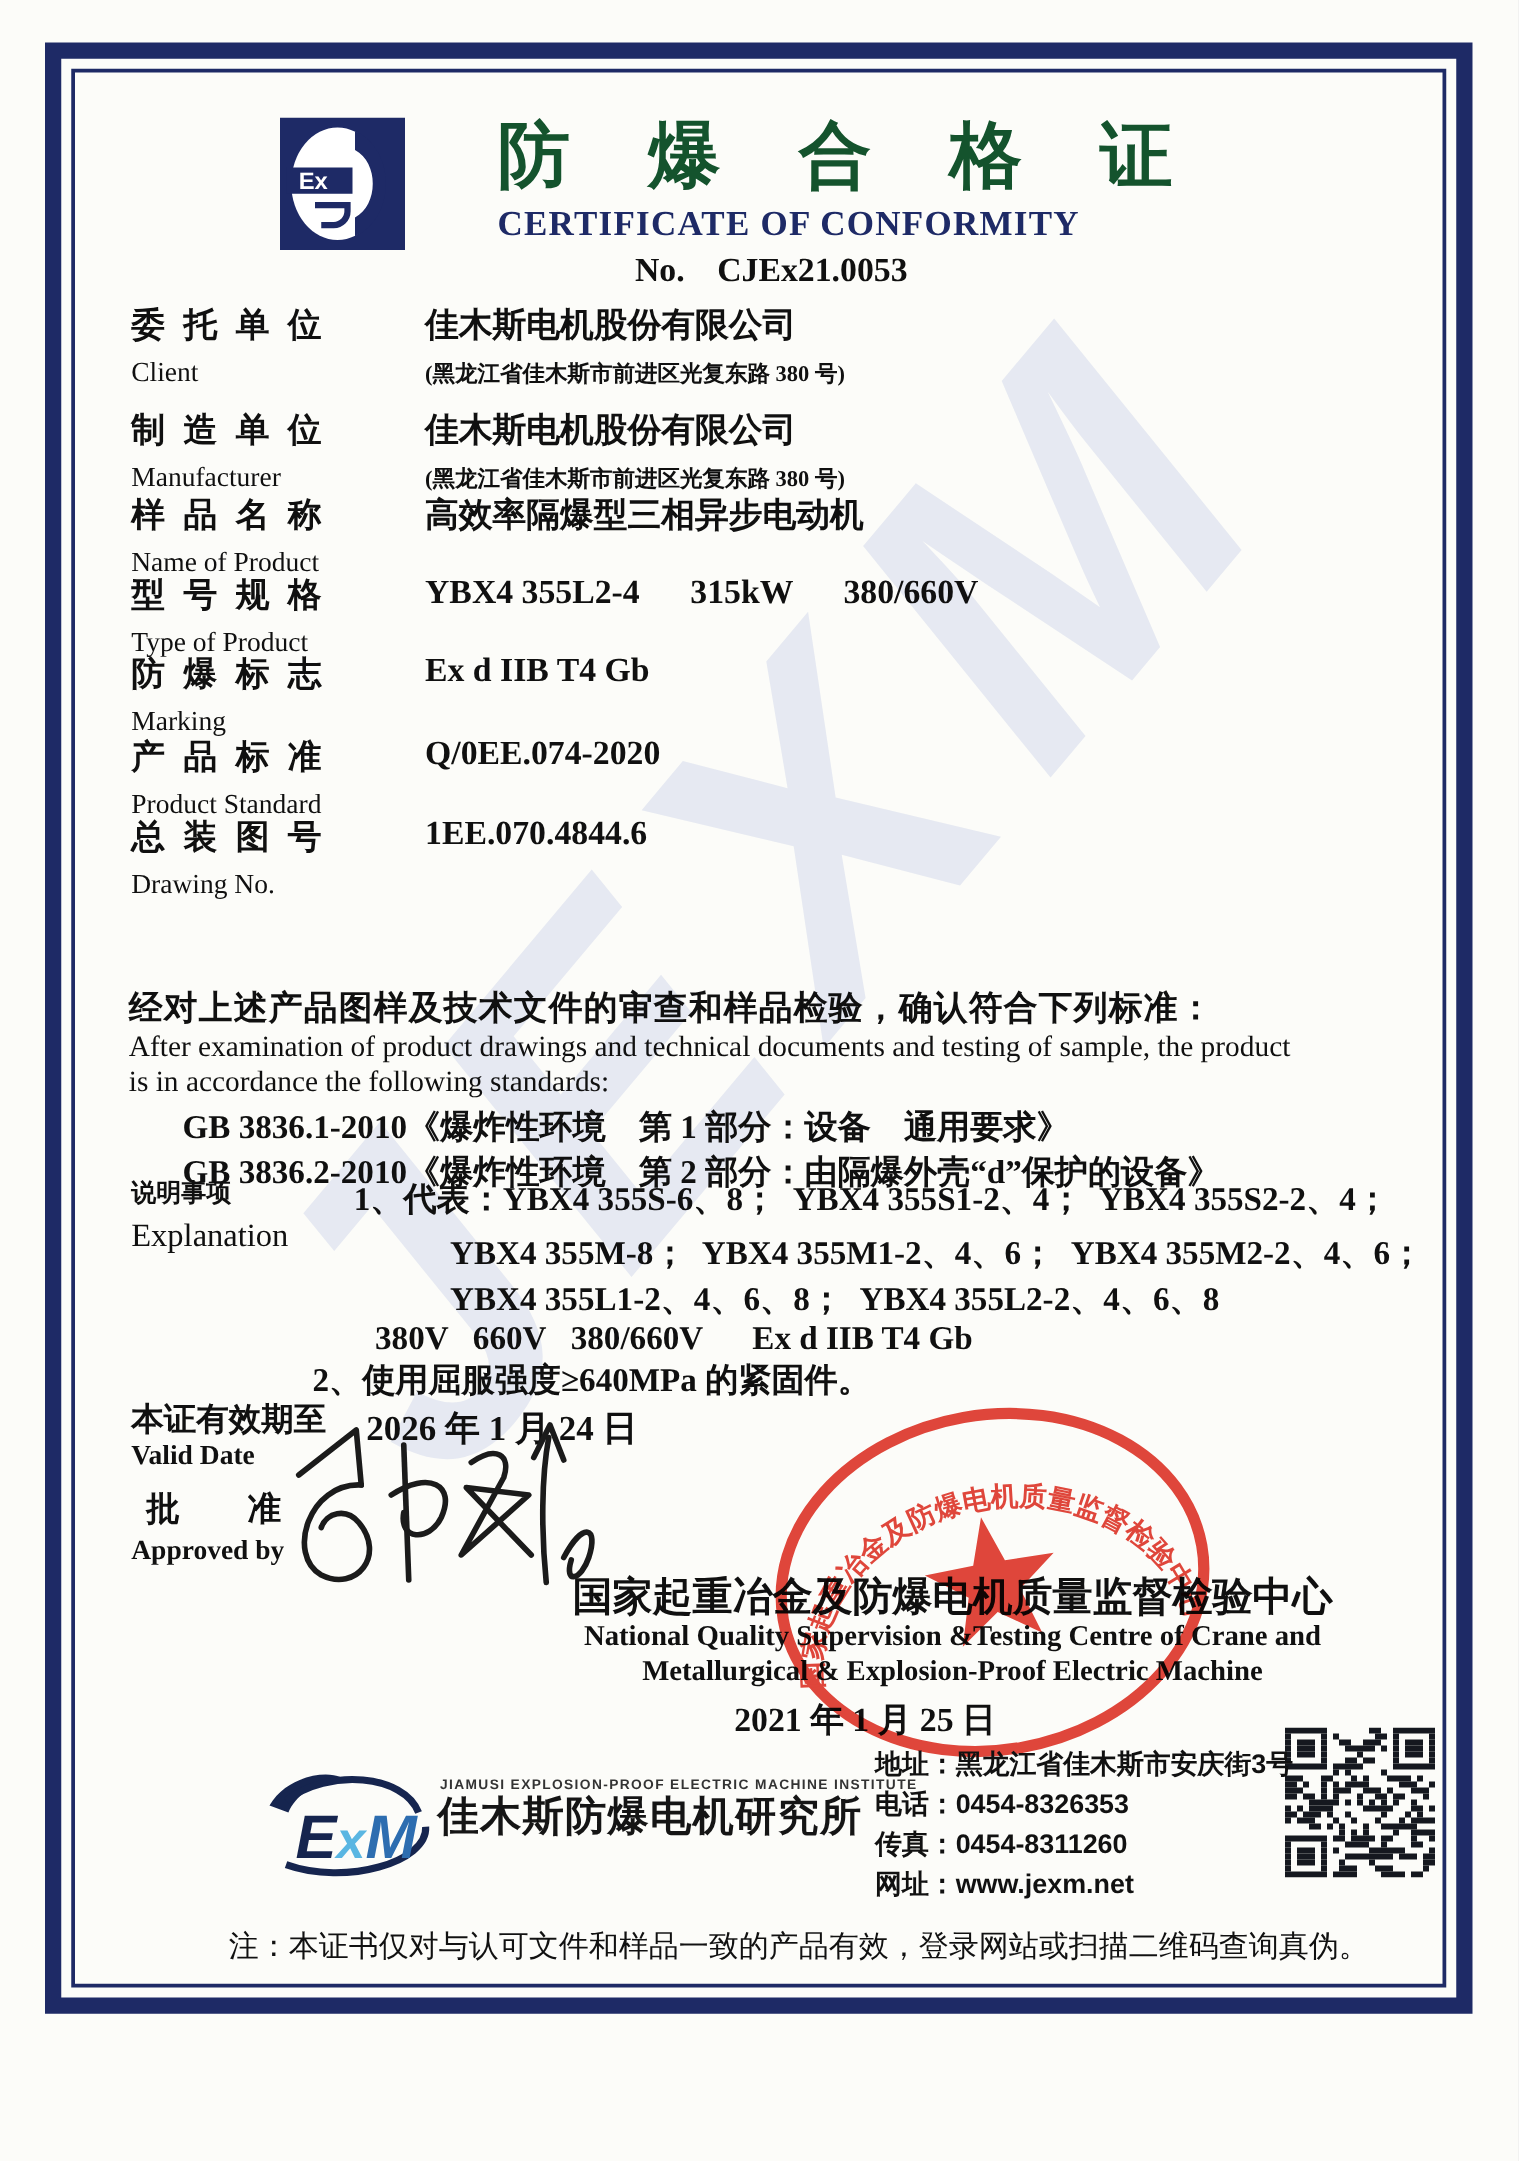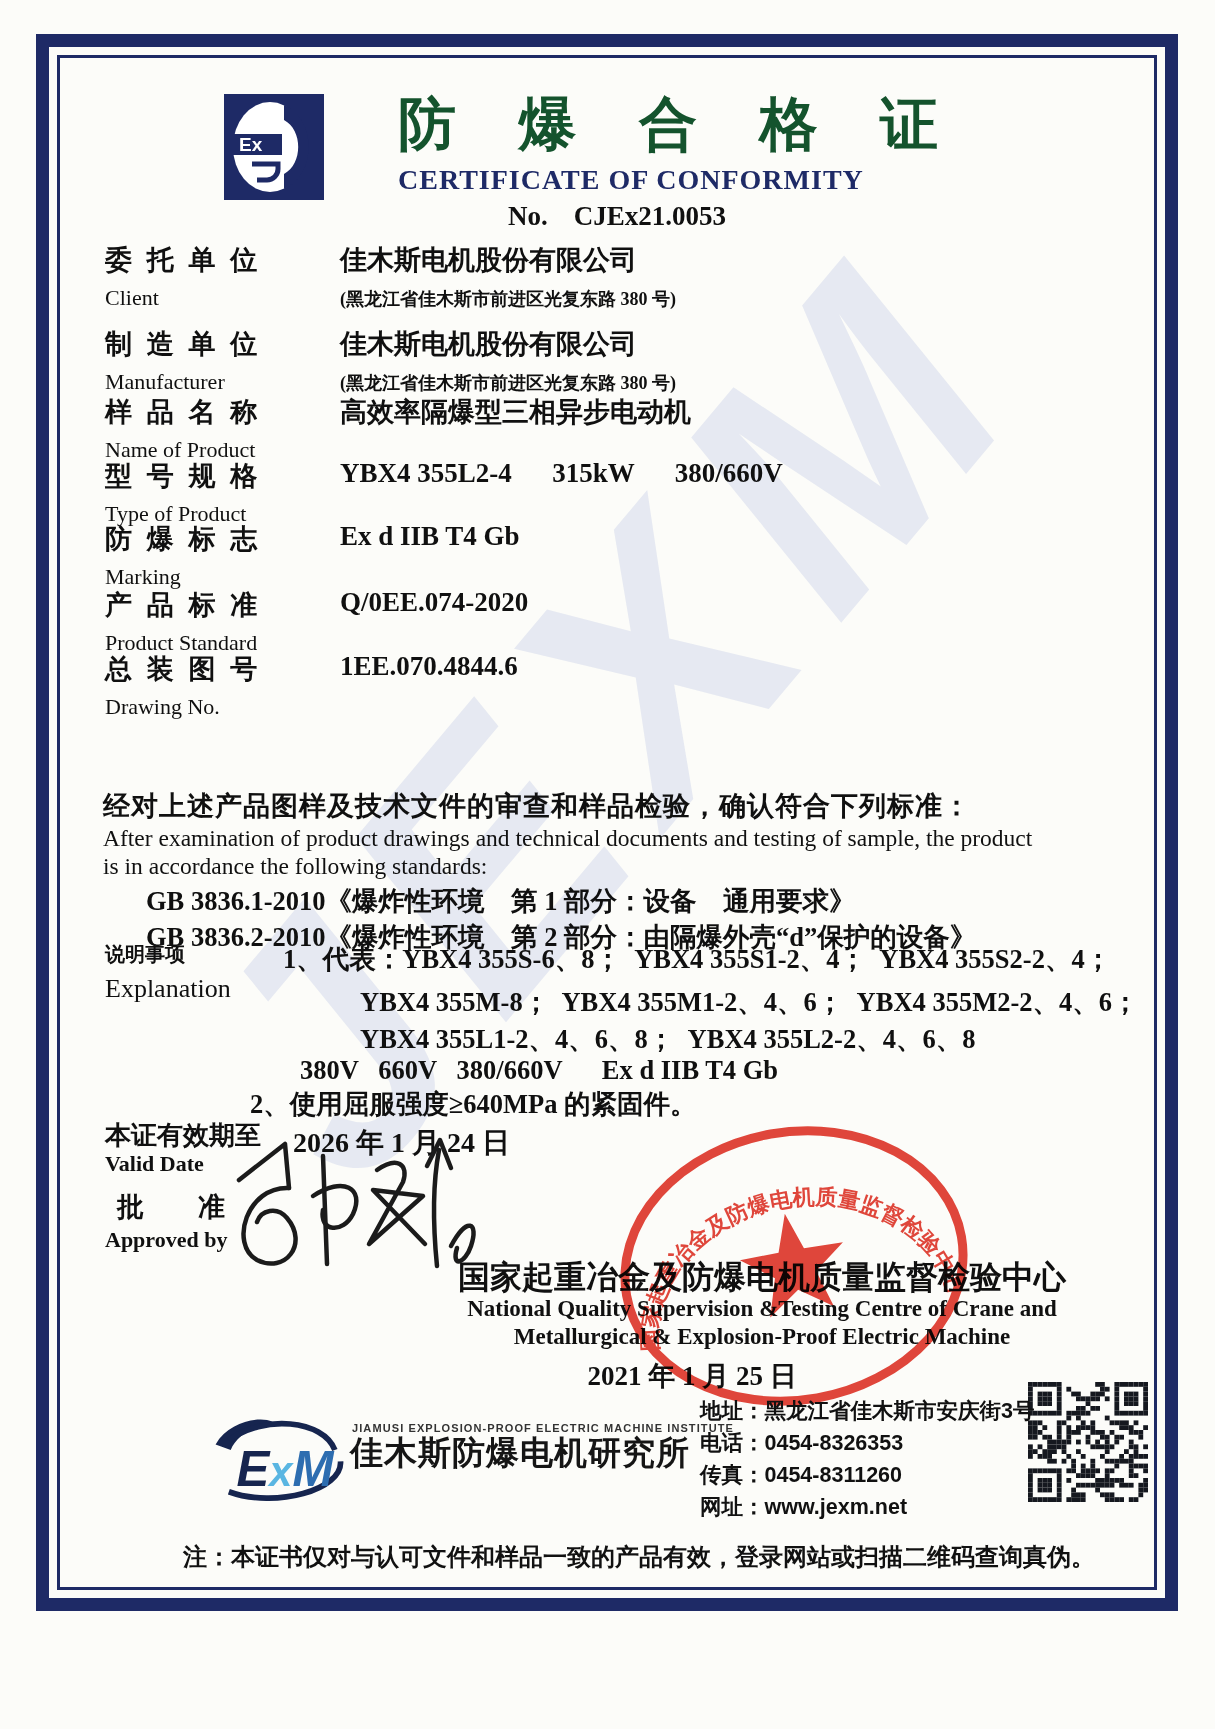--- a/index.html
+++ b/index.html
@@ -58,21 +58,21 @@
            transform:rotate(-10deg); opacity:.9; mix-blend-mode:multiply; z-index:3; }
   
   .inst-logo { position:absolute; left:208px; top:1410px; width:142px; height:100px; z-index:1; }
   .inst-cn { position:absolute; left:350px; top:1431px; font-size:33px; font-weight:bold;
              font-family:"Liberation Sans",sans-serif; color:#151515; letter-spacing:1px; z-index:1; }
   .inst-en { position:absolute; left:352px; top:1422px; font-size:11px; font-weight:bold;
              font-family:"Liberation Sans",sans-serif; color:#333; letter-spacing:1.1px; z-index:1; }
   .contact { position:absolute; left:700px; font-size:21.5px; font-weight:bold;
              font-family:"Liberation Sans",sans-serif; color:#111; z-index:4; white-space:nowrap; }
   .qr { position:absolute; left:1028px; top:1382px; width:120px; height:120px; z-index:1; }
-  .footer-note { position:absolute; left:183px; top:1541px; font-size:24px; font-weight:bold;
+  .footer-note { position:absolute; left:183px; top:1541px; font-size:24px; font-weight:normal;
                  font-family:"Liberation Sans",sans-serif; color:#111; z-index:1; white-space:nowrap;text-align:right; }
 </style>
 </head>
 <body>
 
 <div class="page">
   <div class="wm">JEXM</div>
   <div class="frame-outer"></div>
   <div class="frame-inner"></div>
 

